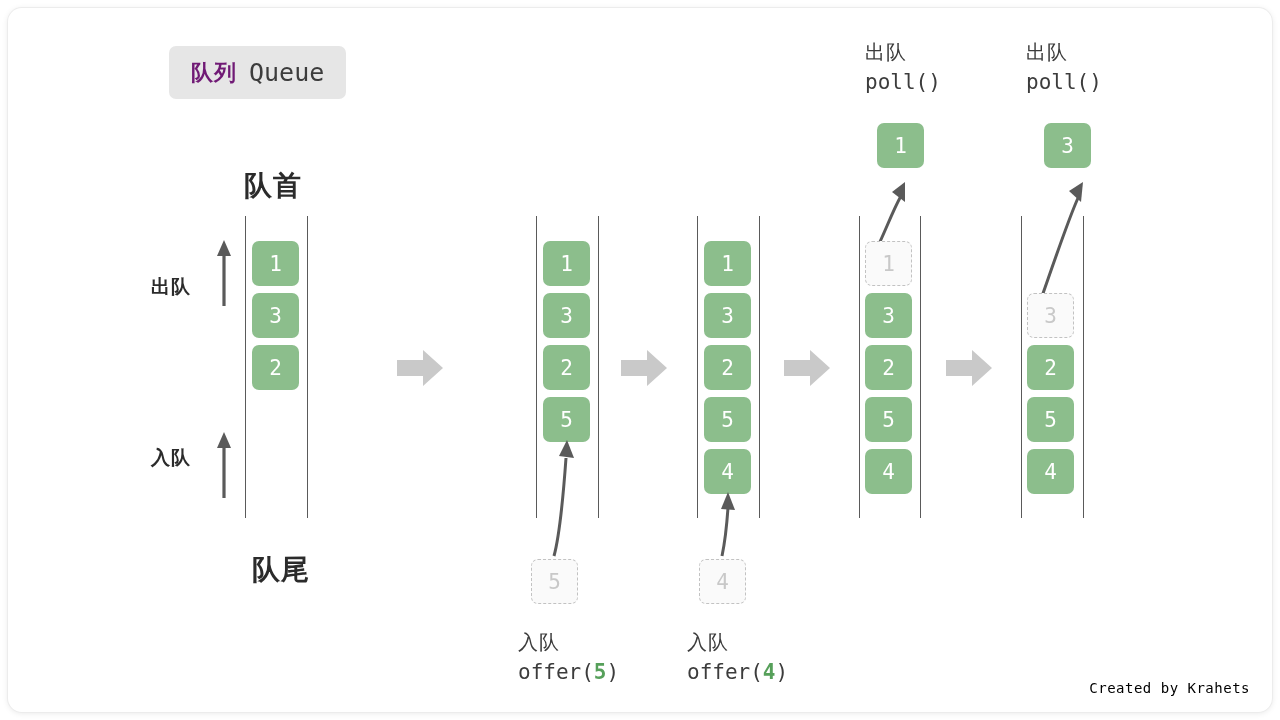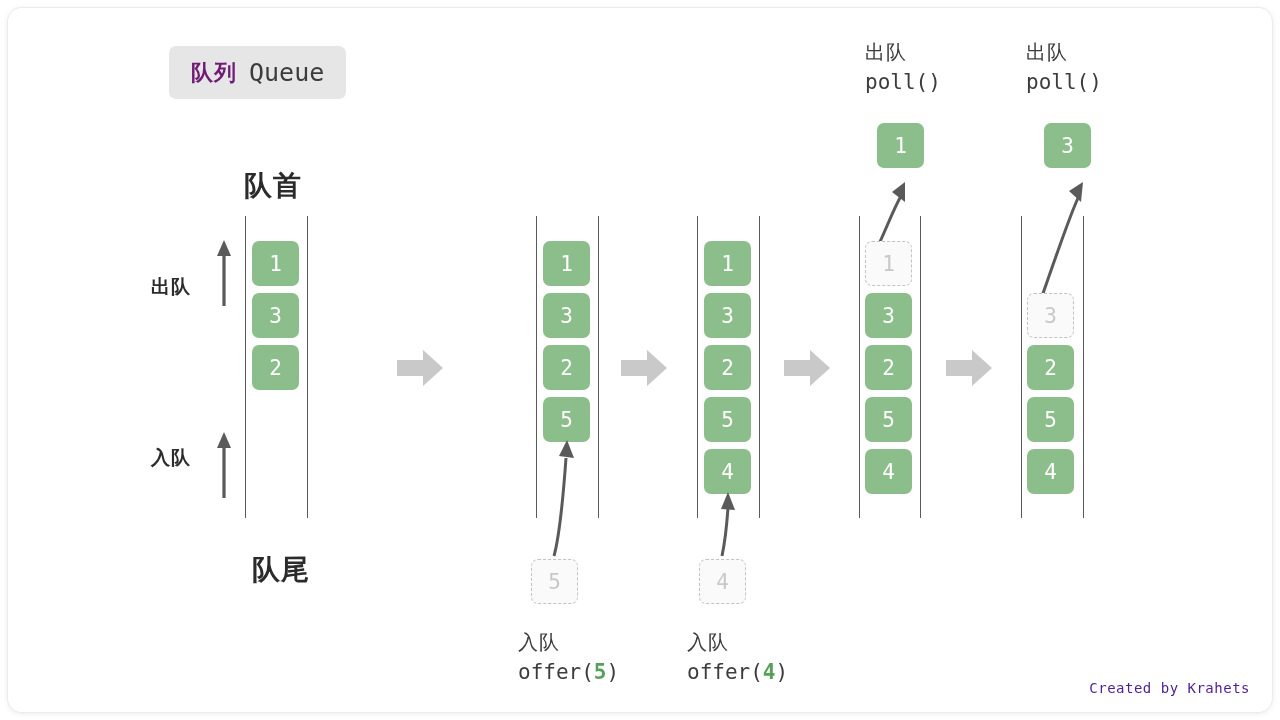--- a/index.html
+++ b/index.html
@@ -115,21 +115,21 @@
   
   .block-arrow { width: 46px; height: 40px; }
   .thin-arrow  { overflow: visible; }
 
   
   #credit {
     right: 22px;
     bottom: 16px;
     font-family: "DejaVu Sans Mono", "Liberation Mono", monospace;
     font-size: 14px;
-    color: #4c1d95;
+    color: #000000;
     letter-spacing: 0.5px;
   }
 </style>
 </head>
 <body>
 
 <div id="canvas" class="abs">
 
   <div id="title-badge" class="abs">
     <span class="cn">队列</span>

